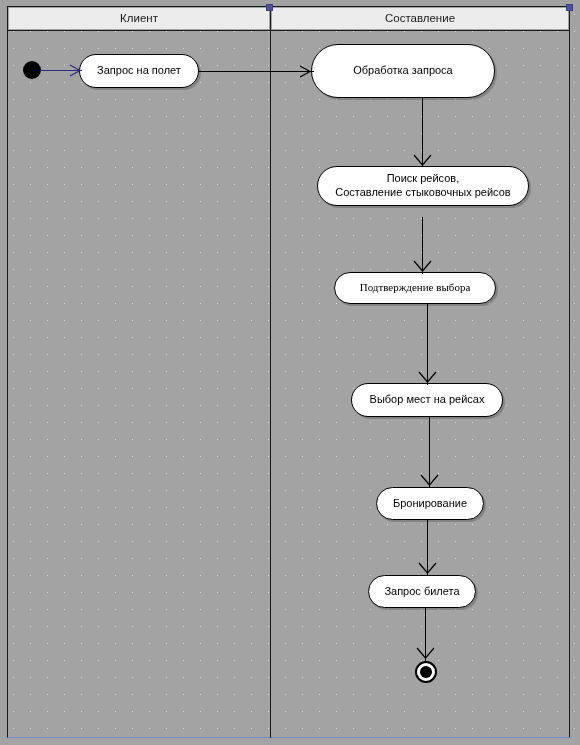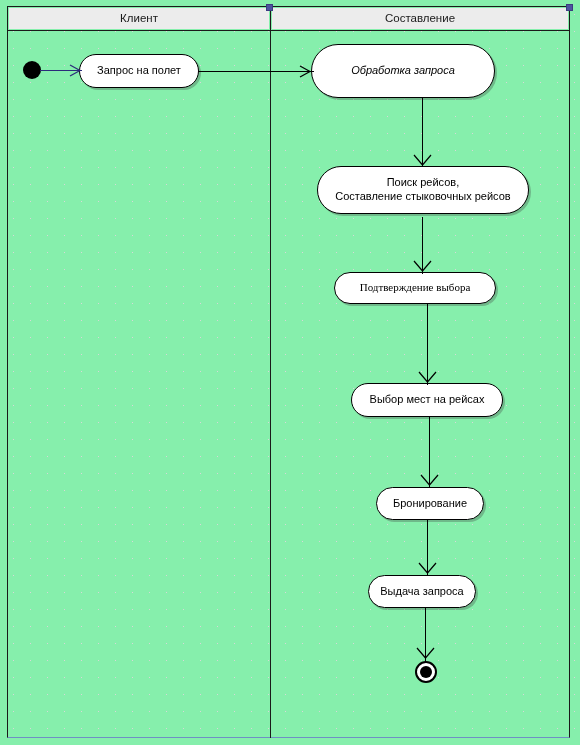--- a/index.html
+++ b/index.html
@@ -7,21 +7,21 @@
     padding: 0;
     background: #ffffff;
   }
   body {
     font-family: "Liberation Sans", sans-serif;
   }
   #canvas {
     position: relative;
     width: 580px;
     height: 745px;
-    background: #86efac;
+    background: #a3a3a3;
     overflow: hidden;
   }
   
   #grid {
     position: absolute;
     left: 0; top: 0;
     width: 580px; height: 745px;
     background-image:
       radial-gradient(#d8d8d8 0.8px, transparent 0.9px);
     background-size: 17px 17px;
@@ -152,32 +152,32 @@
   <div class="lane-header left">Клиент</div>
   <div class="lane-header right">Составление</div>
 
   <div class="handle" style="left:266px; top:4px;"></div>
   <div class="handle" style="left:566px; top:4px;"></div>
 
   <div class="start-node" style="left:23px; top:61px;"></div>
 
   <div class="node" style="left:79px; top:54px; width:120px; height:34px;">Запрос на полет</div>
 
-  <div class="node" style="left:311px; top:44px; width:184px; height:54px;font-style:italic;">Обработка запроса</div>
-
-  <div class="node" style="left:317px; top:166px; width:212px; height:48px;">Поиск рейсов,
+  <div class="node" style="left:311px; top:44px; width:184px; height:54px;">Обработка запроса</div>
+
+  <div class="node" style="left:317px; top:166px; width:212px; height:40px;">Поиск рейсов,
 Составление стыковочных рейсов</div>
 
   <div class="node" style="left:334px; top:272px; width:162px; height:32px;font-family:Liberation Serif, serif;">Подтверждение выбора</div>
 
   <div class="node" style="left:351px; top:383px; width:152px; height:34px;">Выбор мест на рейсах</div>
 
   <div class="node" style="left:376px; top:487px; width:108px; height:33px;">Бронирование</div>
 
-  <div class="node" style="left:368px; top:575px; width:108px; height:33px;">Выдача запроса</div>
+  <div class="node" style="left:368px; top:575px; width:108px; height:33px;">Запрос билета</div>
 
   <div class="end-node" style="left:415px; top:661px;"></div>
 
   <div class="edge h blue" style="left:40px; top:70px; width:42px;"></div>
   <div class="arrow" style="left:68px; top:65px;">
     <svg width="16" height="11" viewBox="0 0 16 11">
       <path d="M2 0 L12 5.5 L2 11" fill="none" stroke="#2b2b7a" stroke-width="1.2"></path>
     </svg>
   </div>
 

